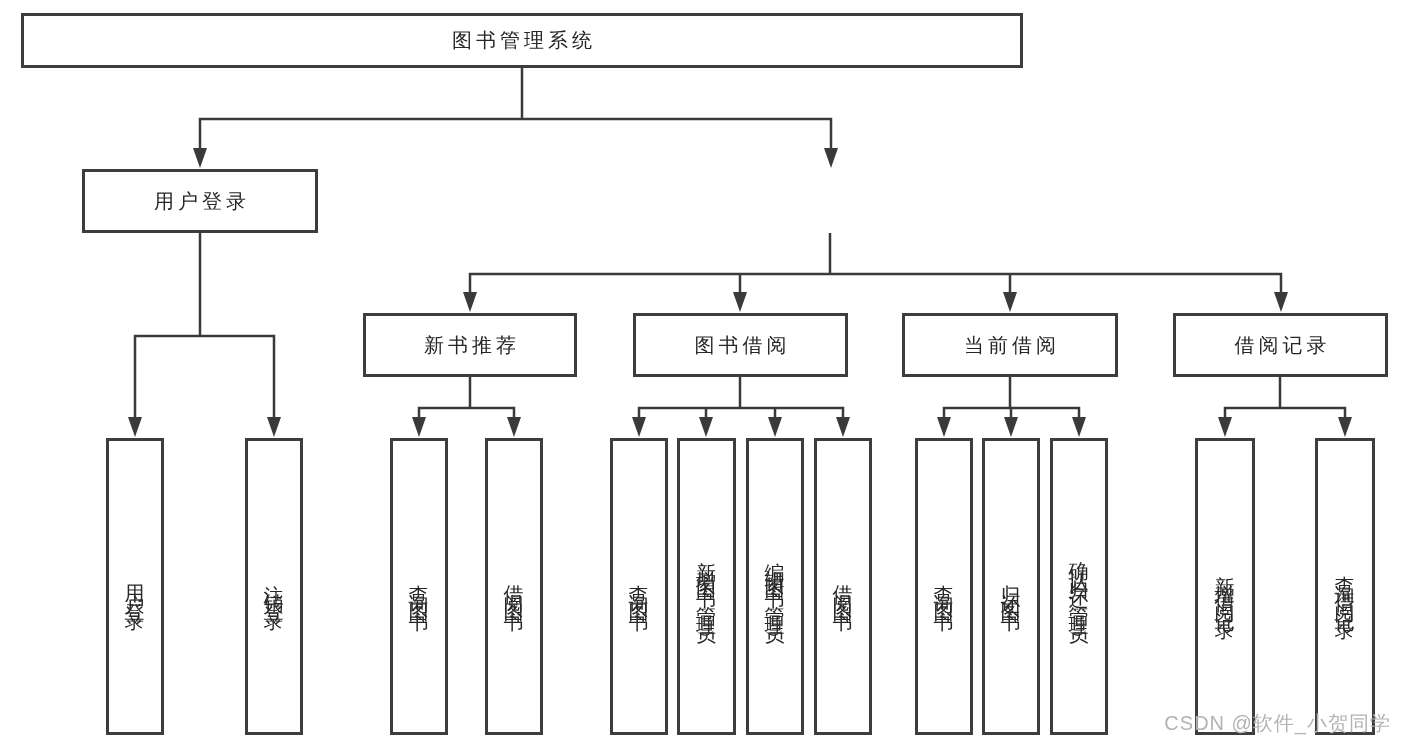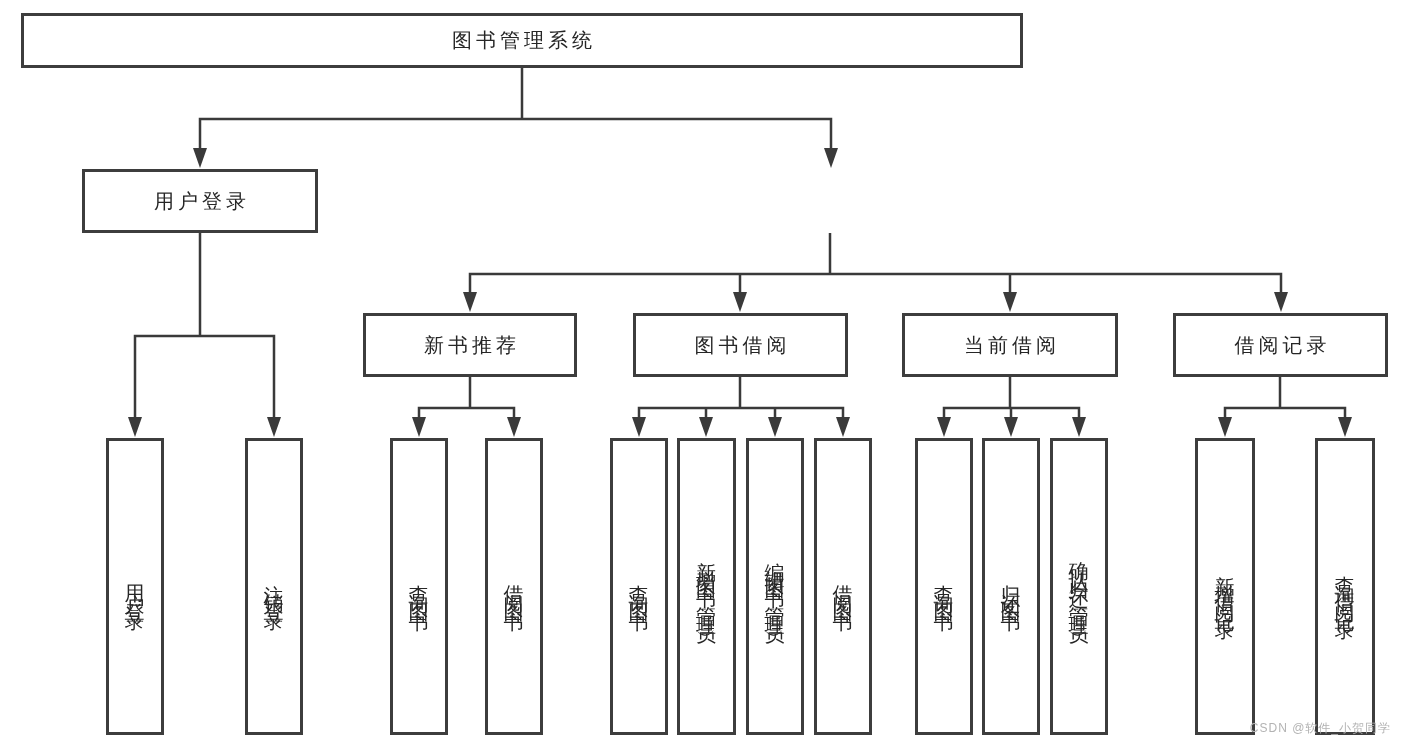--- a/index.html
+++ b/index.html
@@ -19,21 +19,21 @@
     border:3px solid var(--c-border);display:flex;align-items:center;justify-content:center;
     z-index:2;color:var(--c-text);
   }
   .node.h .lbl{font-size:20px;letter-spacing:4px;text-indent:4px;white-space:nowrap;}
   .node.v .lbl{
     writing-mode:vertical-rl;text-orientation:mixed;
     font-size:20px;letter-spacing:9px;line-height:1;white-space:nowrap;
   }
   .watermark{
     position:absolute;right:14px;bottom:10px;z-index:3;
-    font-size:12px;letter-spacing:1px;color:var(--c-watermark);white-space:nowrap;
+    font-size:20px;letter-spacing:1px;color:var(--c-watermark);white-space:nowrap;
   }
 </style>
 </head>
 <body>
 
 <div class="stage">
 
   <svg class="connectors" width="1405" height="747" viewBox="0 0 1405 747" aria-hidden="true">
 
     <g>

